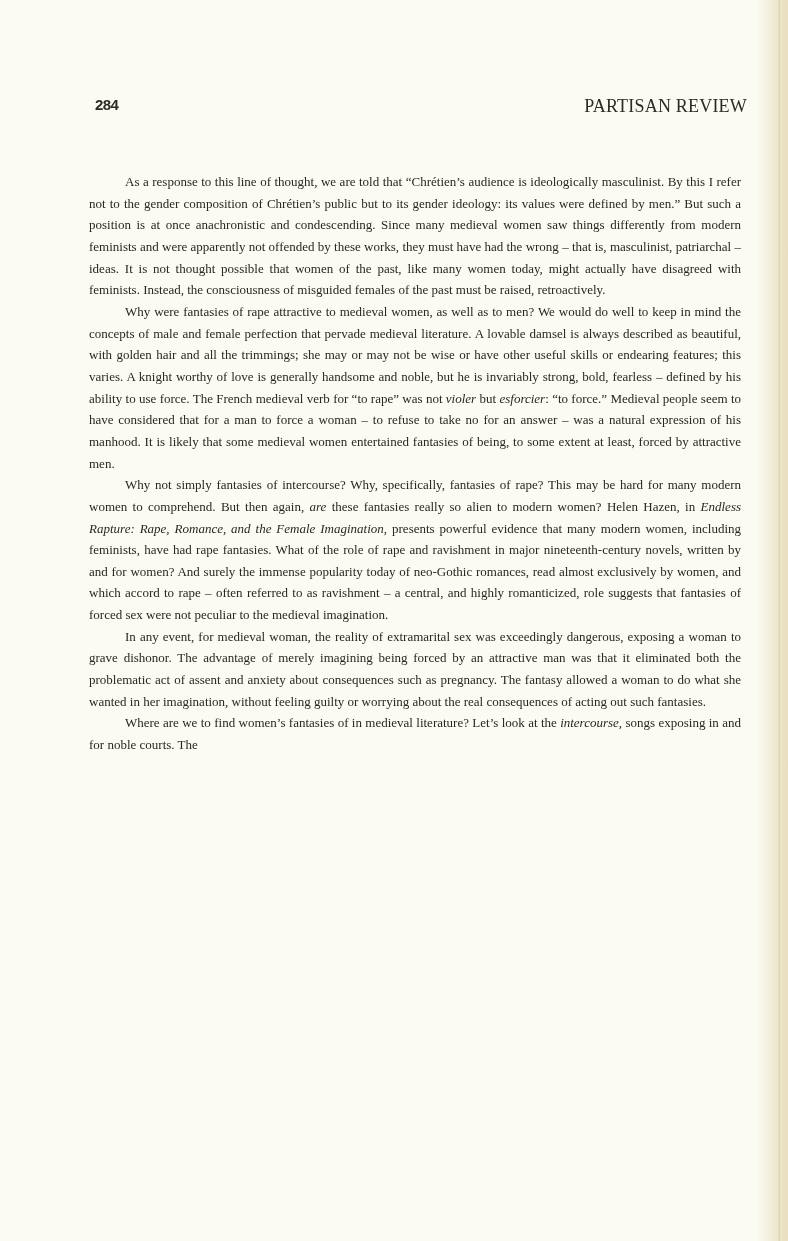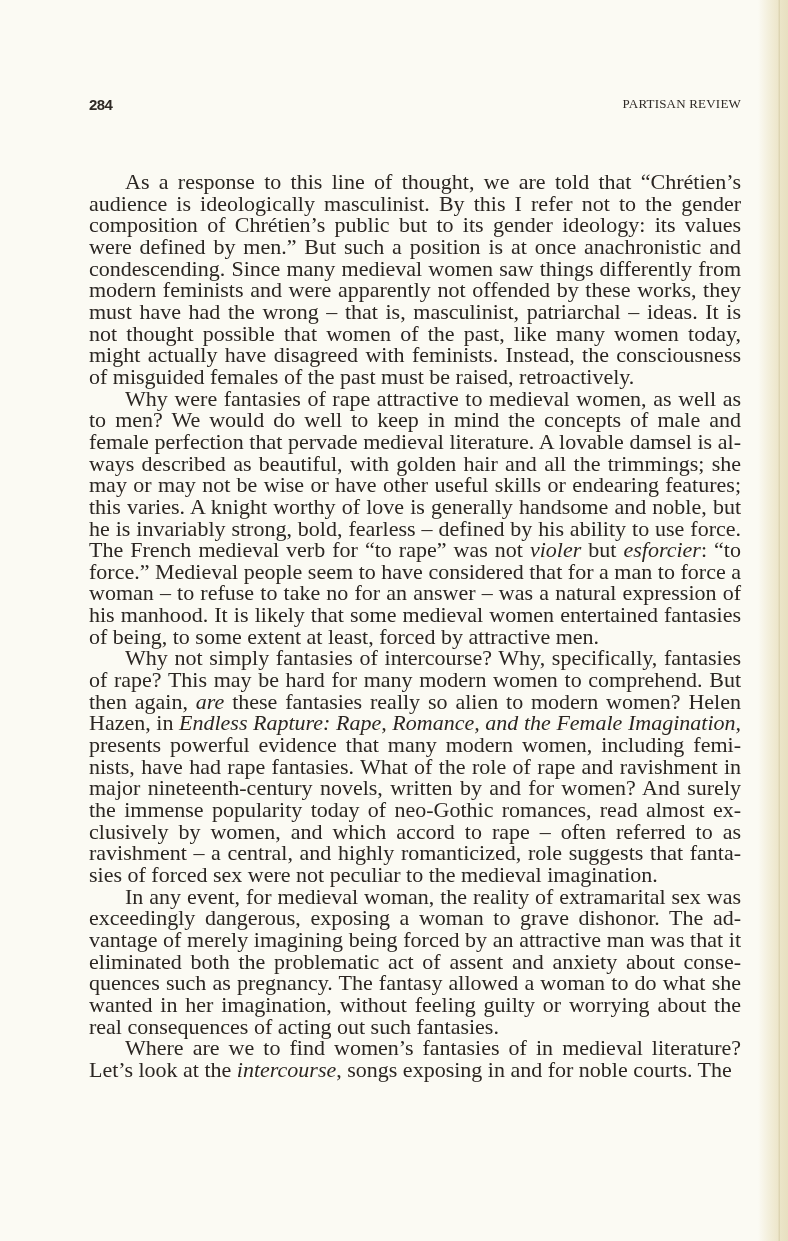--- a/index.html
+++ b/index.html
@@ -27,51 +27,51 @@
       position: absolute;
       top: 0;
       right: 8px;
       width: 2px;
       height: 1241px;
       background: linear-gradient(to right, #e9e2c6, #d9d0ac);
     }
     .running-head {
       position: absolute;
       top: 96px;
-      left: 89px;
+      left: 95px;
       width: 652px;
       height: 24px;
     }
     .page-number {
       position: absolute;
       left: 0;
       top: 0;
       font-family: "Liberation Sans", "DejaVu Sans", sans-serif;
       font-weight: bold;
       font-size: 15px;
       letter-spacing: -0.6px;
       color: #2e2925;
     }
     .journal-title {
       position: absolute;
       right: 0;
       top: 0;
-      font-size: 13px;
+      font-size: 18px;
       letter-spacing: 0.2px;
       color: #2e2925;
     }
     .body-text {
       position: absolute;
       top: 171px;
       left: 89px;
       width: 652px;
     }
     .para {
       margin: 0;
-      font-size: 22px;
+      font-size: 13px;
       line-height: 21.65px;
       text-align: justify;
       text-indent: 36px;
       hyphens: manual;
     }
     em {
     }
   </style>
 </head>
 <body>

